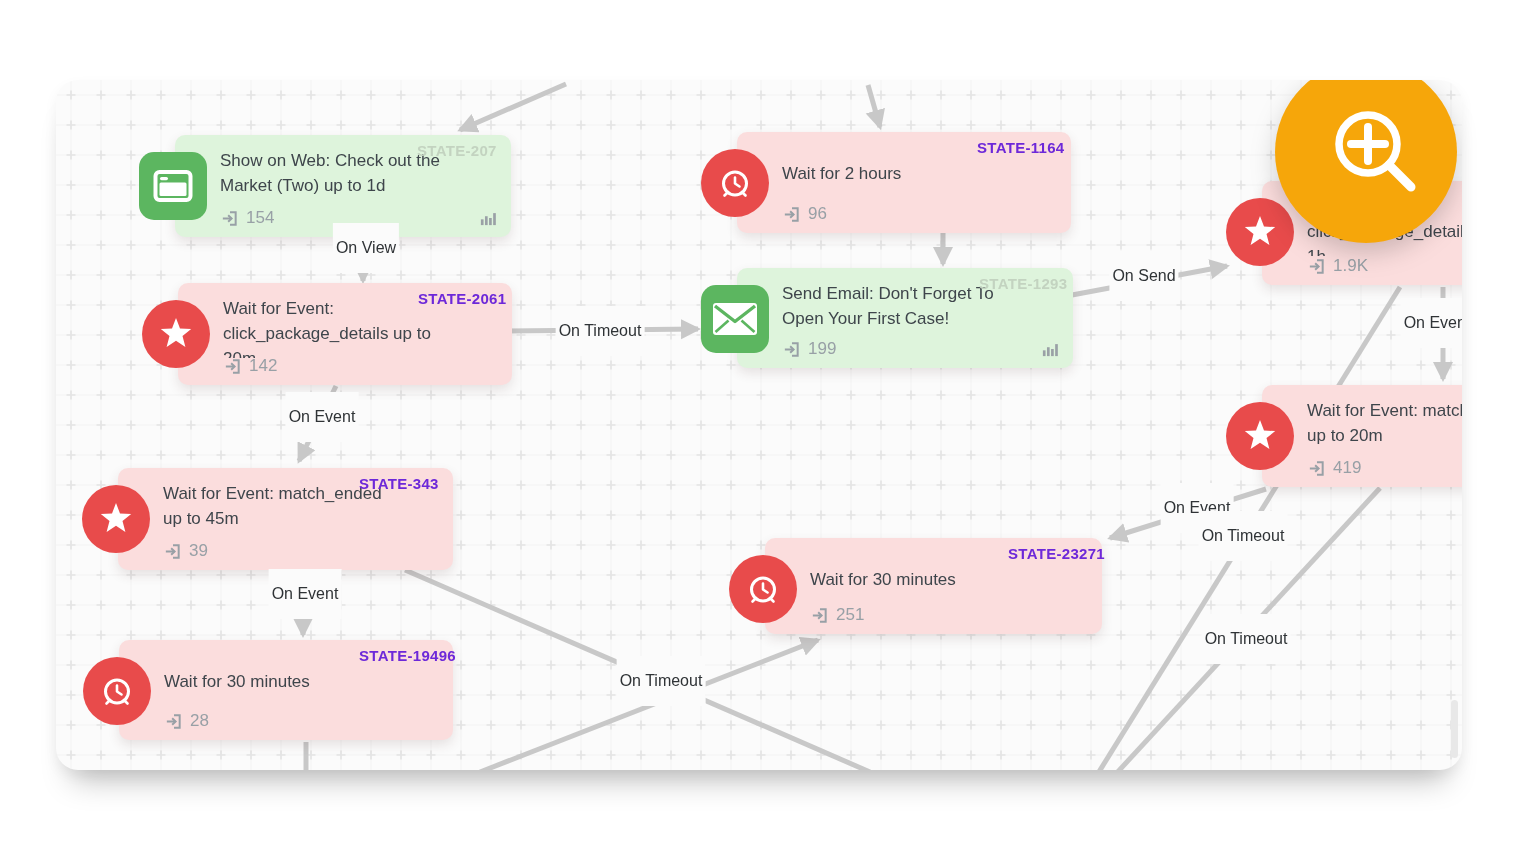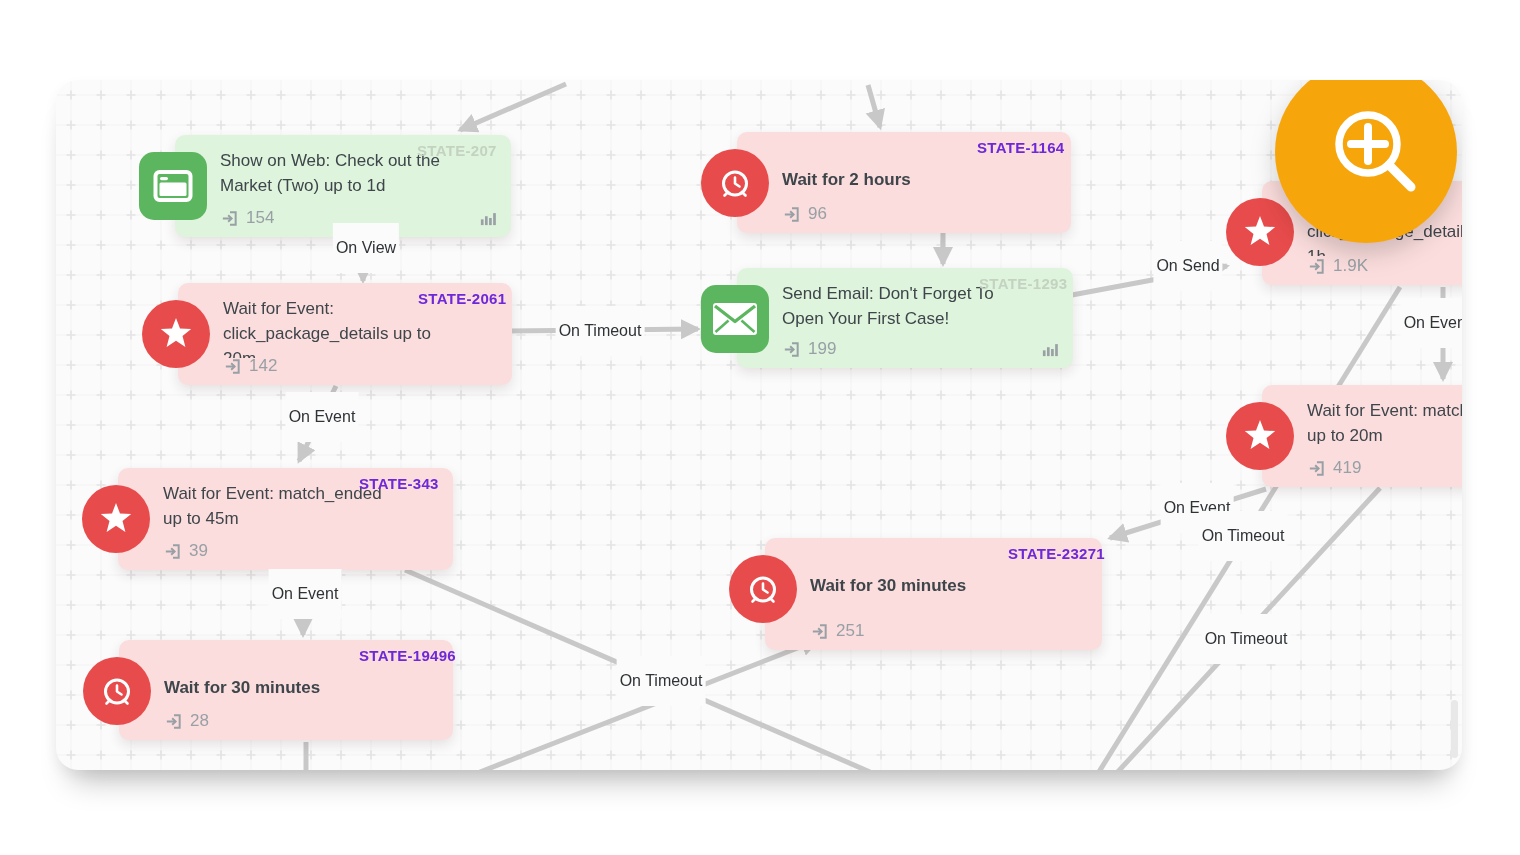--- a/index.html
+++ b/index.html
@@ -28,21 +28,21 @@
   .state-id{
     position:absolute;top:7px;left:calc(100% - 94px);white-space:nowrap;
     font-size:15px;font-weight:bold;letter-spacing:.3px;z-index:1;
   }
   .green .state-id{color:#c3d3c0;}
   .pink .state-id{color:#6d28d9;}
   .title{
     position:absolute;left:45px;right:10px;top:13px;max-height:62px;overflow:hidden;
     font-size:17px;line-height:25px;color:#3e454b;white-space:pre;
   }
-  .node.lines1 .title{top:35px;font-weight:bold;}
+  .node.lines1 .title{top:29px;}
   .stats{
     position:absolute;left:45px;bottom:9px;display:flex;align-items:center;gap:7px;
     font-size:17px;font-weight:normal;color:#98a0a6;
   }
   .chart-icon{position:absolute;right:15px;bottom:11px;line-height:0;}
   .edge-label{
     position:absolute;transform:translate(-50%,-50%);z-index:3;
     font-size:16px;color:#2f3336;background:#fbfbfb;padding:16px 3px;white-space:nowrap;
   }
   .zoom-btn{
@@ -214,21 +214,21 @@
         <div class="title">Wait for 30 minutes</div>
         <div class="stats">
           <span style="line-height: 0;"><svg width="19" height="19" viewBox="0 0 20 20" fill="none" stroke="#98a0a6" stroke-width="2.1">
               <path d="M10.5 3.5 H16.5 V16.5 H10.5"></path>
               <path d="M3 10 H12"></path>
               <path d="M8.6 6.6 L12.2 10 L8.6 13.4"></path>
             </svg></span>
           <span>28</span>
         </div>
       </div>
-      <div class="node pink lines1" style="left: 709px; top: 458px; width: 337px; height: 112px;">
+      <div class="node pink lines1" style="left: 709px; top: 458px; width: 337px; height: 96px;">
         <div class="badge circle">
           <svg width="34" height="34" viewBox="0 0 34 34" fill="none">
             <circle cx="17" cy="17.5" r="11.5" stroke="#fff" stroke-width="3"></circle>
             <path d="M17 11.5 V17.5 L21.5 20.5" stroke="#fff" stroke-width="2.6" stroke-linecap="round" stroke-linejoin="round"></path>
             <path d="M6.5 29.5 L10 26" stroke="#fff" stroke-width="2.6" stroke-linecap="round"></path>
             <path d="M27.5 29.5 L24 26" stroke="#fff" stroke-width="2.6" stroke-linecap="round"></path>
           </svg>
         </div>
         <span class="state-id">STATE-23271</span>
         <div class="title">Wait for 30 minutes</div>
@@ -273,21 +273,21 @@
               <path d="M3 10 H12"></path>
               <path d="M8.6 6.6 L12.2 10 L8.6 13.4"></path>
             </svg></span>
           <span>419</span>
         </div>
       </div>
     </div>
   <div id="labels-layer">
       <div class="edge-label" style="left: 310px; top: 168px;">On View</div>
       <div class="edge-label" style="left: 544px; top: 251px;">On Timeout</div>
-      <div class="edge-label" style="left: 1088px; top: 186px; margin-left: 44px;">On Send</div>
+      <div class="edge-label" style="left: 1088px; top: 196px;">On Send</div>
       <div class="edge-label" style="left: 266px; top: 337px;">On Event</div>
       <div class="edge-label" style="left: 249px; top: 514px;">On Event</div>
       <div class="edge-label" style="left: 605px; top: 601px;">On Timeout</div>
       <div class="edge-label" style="left: 1141px; top: 428px;">On Event</div>
       <div class="edge-label" style="left: 1187px; top: 456px;">On Timeout</div>
       <div class="edge-label" style="left: 1190px; top: 559px;">On Timeout</div>
       <div class="edge-label" style="left: 1381px; top: 243px;">On Event</div>
     </div>
 
   <button class="zoom-btn" title="">

